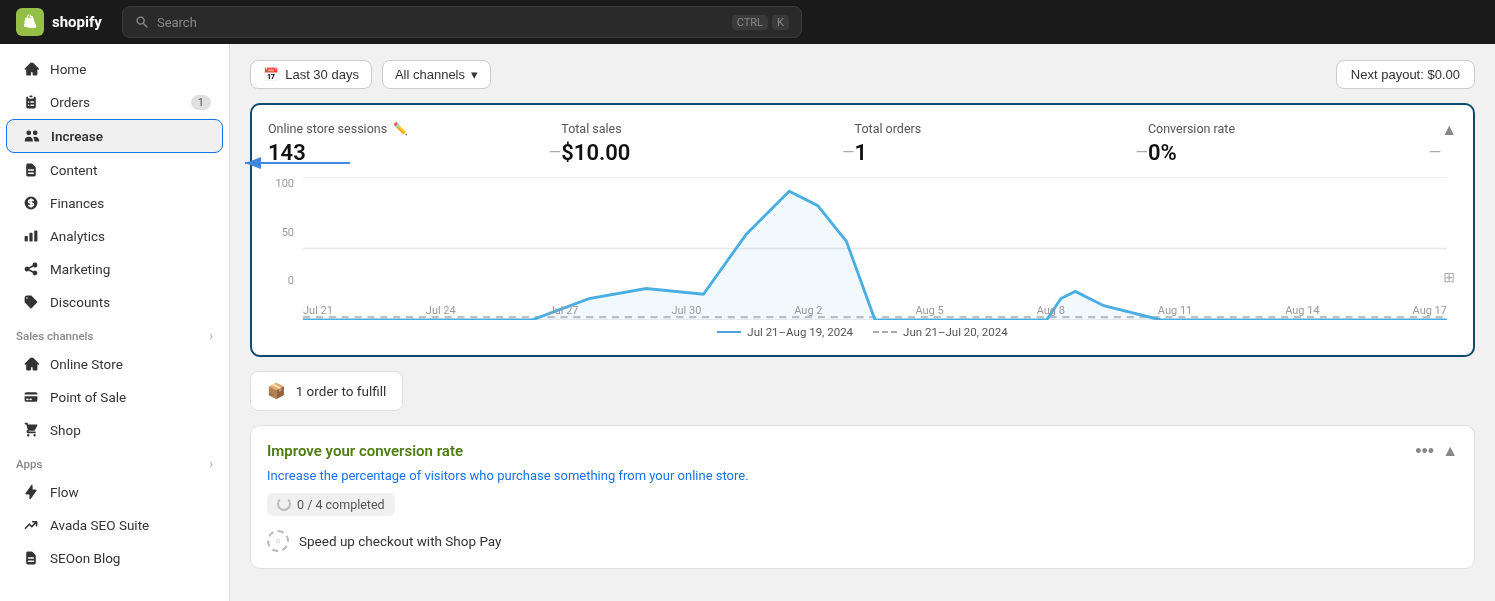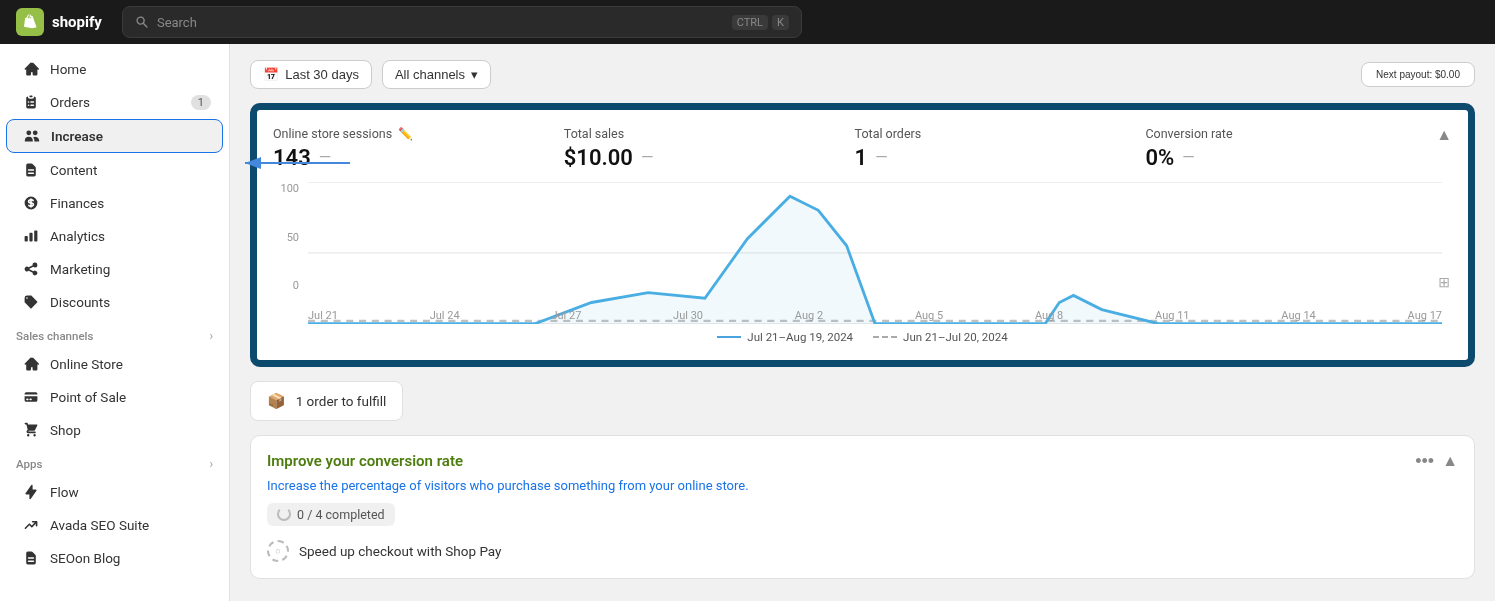--- a/index.html
+++ b/index.html
@@ -29,28 +29,28 @@
     
     .arrow-annotation { position: absolute; left: 240px; top: 148px; pointer-events: none; z-index: 10; }
     .arrow-annotation svg { overflow: visible; }
 
     
     .main { flex: 1; overflow-y: auto; padding: 16px 20px; background: #f1f1f1; }
 
     
     .top-controls { display: flex; align-items: center; gap: 10px; margin-bottom: 14px; }
     .btn-outline { border: 1px solid #ccc; background: #fff; border-radius: 8px; padding: 6px 12px; font-size: 13px; cursor: pointer; display: flex; align-items: center; gap: 6px; color: #333; }
-    .btn-payout { border: 1px solid #ccc; background: #fff; border-radius: 8px; padding: 6px 14px; font-size: 10px; cursor: pointer; margin-left: auto; color: #333; }
-
-    
-    .stats-card { background: #fff; border-radius: 10px; border: 7px solid #0c4a6e; padding: 16px; margin-bottom: 14px; }
+    .btn-payout { border: 1px solid #ccc; background: #fff; border-radius: 8px; padding: 6px 14px; font-size: 13px; cursor: pointer; margin-left: auto; color: #333; }
+
+    
+    .stats-card { background: #fff; border-radius: 10px; border: 2px solid #0c4a6e; padding: 16px; margin-bottom: 14px; }
     .stats-header { display: flex; align-items: flex-start; margin-bottom: 12px; }
     .stat-col { flex: 1; }
     .stat-label { font-size: 12.5px; color: #555; margin-bottom: 4px; display: flex; align-items: center; gap: 6px; }
-    .stat-value { font-size: 22px; font-weight: 600; color: #111; display: flex; align-items: center; gap: 8px; }
+    .stat-value { font-size: 22px; font-weight: 600; color: #111; display: flex; align-items: center; gap: 8px; justify-content: space-between; }
     .stat-dash { font-size: 16px; color: #aaa; font-weight: 400; }
     .collapse-btn { margin-left: auto; background: none; border: none; cursor: pointer; color: #888; font-size: 16px; }
     .chart-area { height: 140px; position: relative; margin-top: 12px; }
     .chart-yaxis { position: absolute; left: 0; top: 0; bottom: 30px; width: 30px; display: flex; flex-direction: column; justify-content: space-between; font-size: 11px; color: #999; text-align: right; padding-right: 4px; }
     .chart-svg { position: absolute; left: 35px; right: 10px; top: 0; bottom: 30px; }
     .chart-xaxis { position: absolute; left: 35px; right: 10px; bottom: 0; display: flex; justify-content: space-between; font-size: 11px; color: #999; }
     .chart-legend { display: flex; gap: 20px; margin-top: 8px; justify-content: center; font-size: 11.5px; color: #555; }
     .legend-item { display: flex; align-items: center; gap: 6px; }
     .legend-line { width: 24px; height: 2px; }
     .legend-dashed { border-top: 2px dashed #aaa; }

